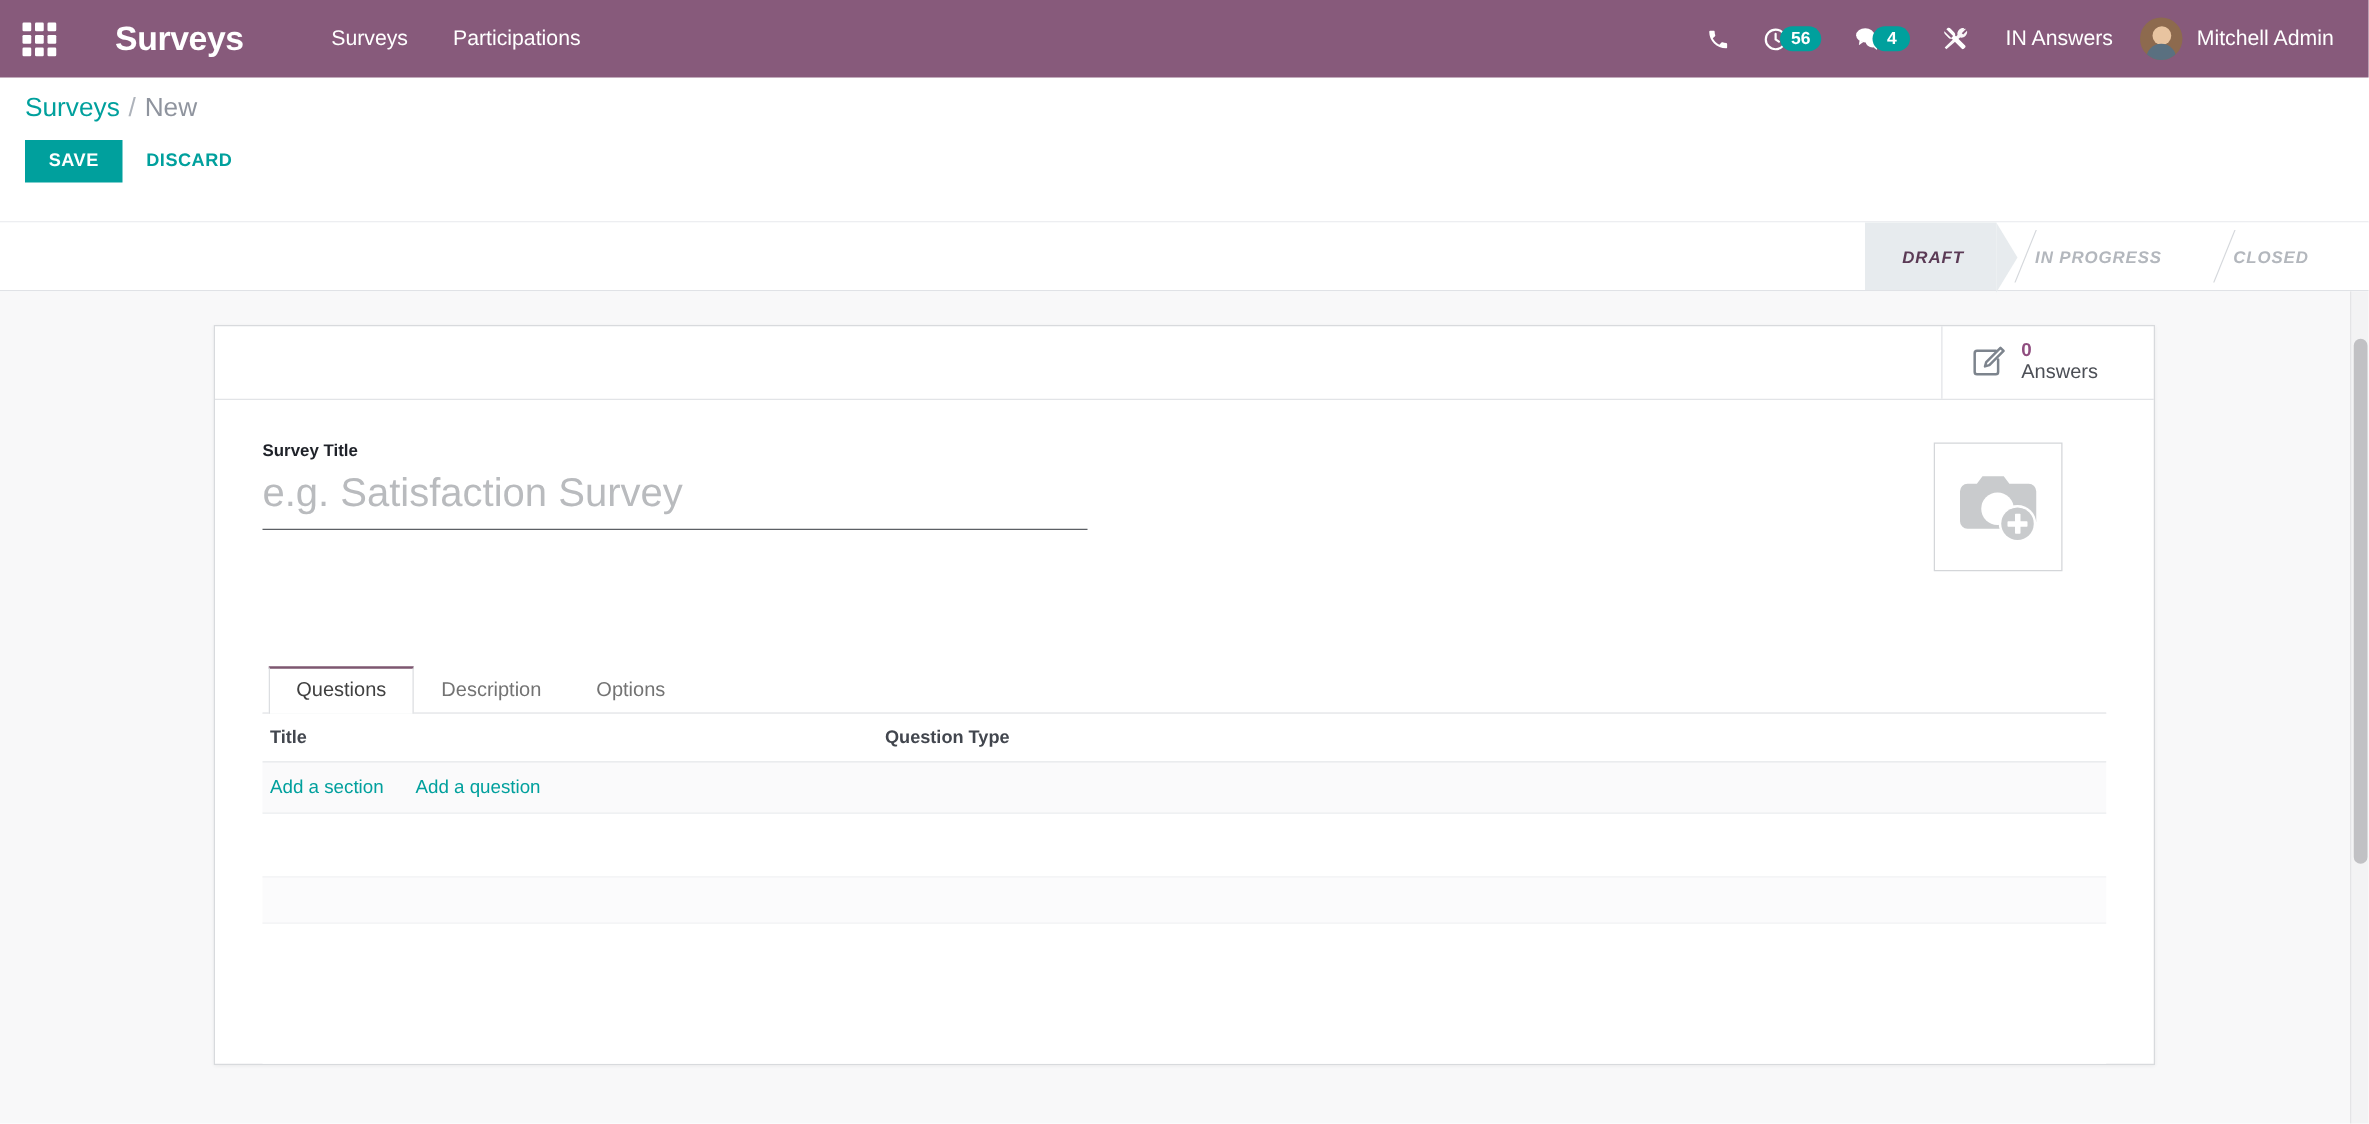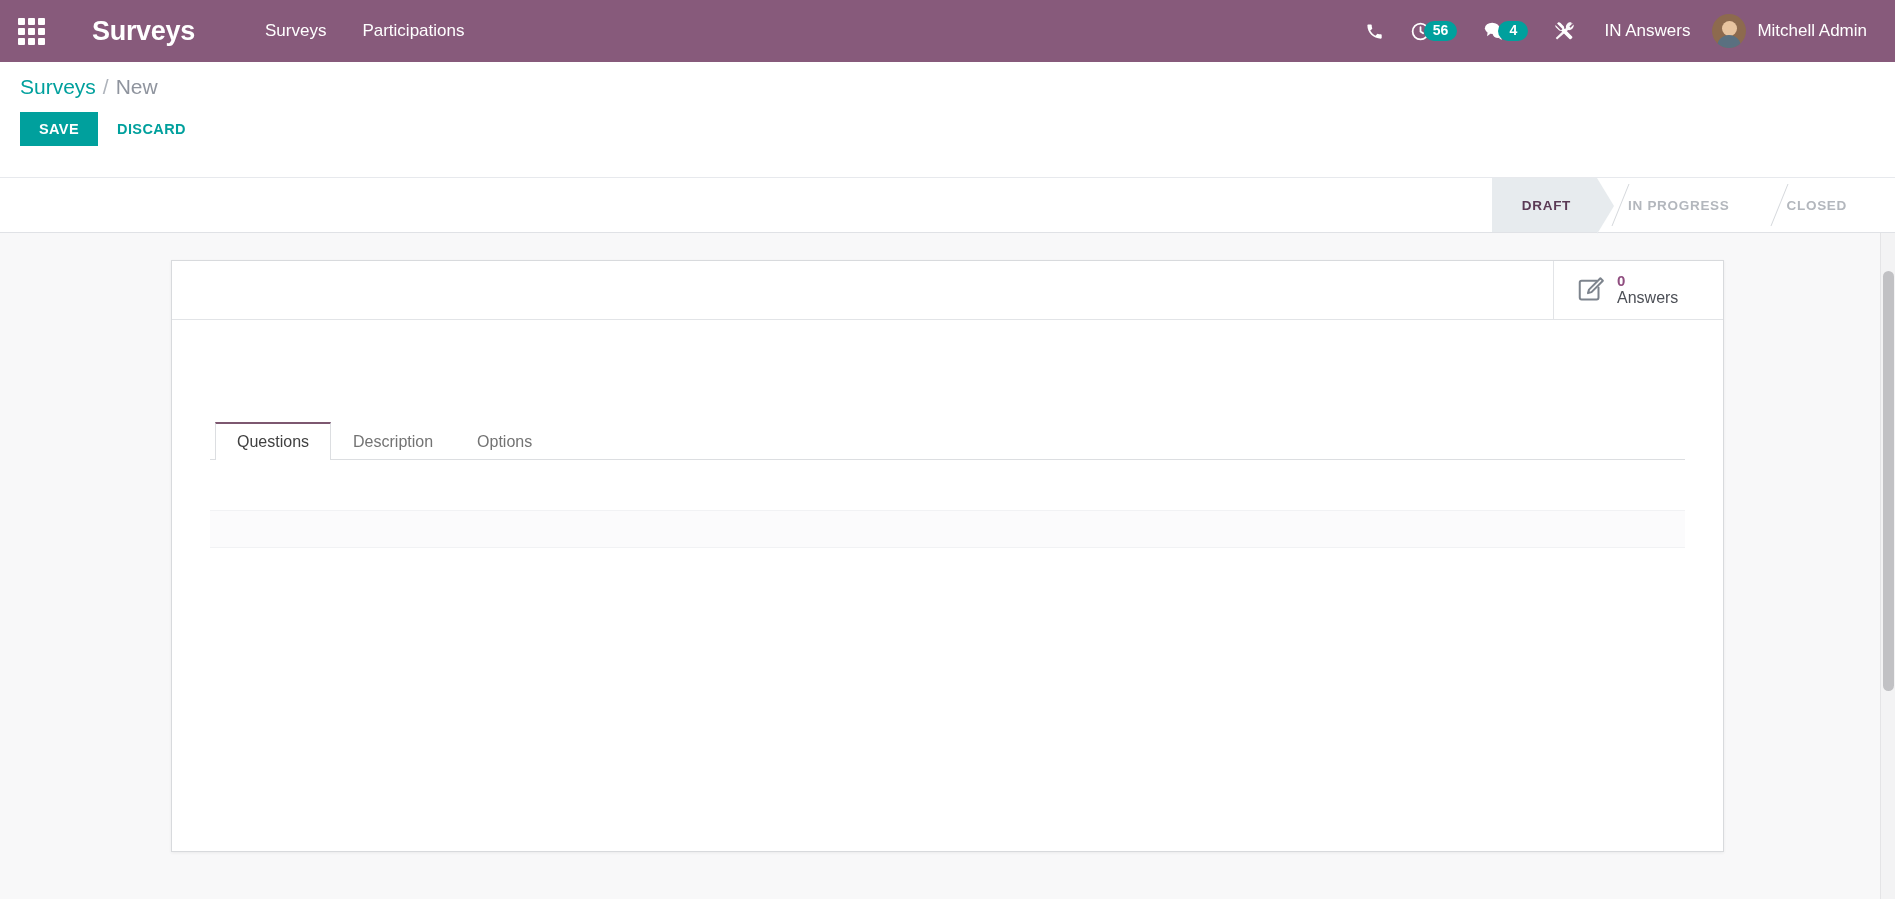--- a/index.html
+++ b/index.html
@@ -156,21 +156,21 @@
   
   .statusbar-row {
     background: #ffffff;
     height: 55px;
     border-bottom: 1px solid #e0e2e6;
     display: flex;
     align-items: stretch;
     justify-content: flex-end;
     position: relative;
   }
-  .statusbar { display: flex; align-items: stretch; padding-right: 22px; }
+  .statusbar { display: flex; align-items: stretch; padding-right: 22px; font-style: italic; }
   .st-item {
     display: flex; align-items: center;
     padding: 0 26px 0 30px;
     font-size: 13.5px;
     font-weight: bold;
     letter-spacing: 0.7px;
     color: #b3b7bd;
     position: relative;
     cursor: pointer;
     background: transparent;
@@ -489,29 +489,64 @@
           </span>
           <span class="stat-text">
             <span class="stat-value">0</span>
             <span class="stat-label">Answers</span>
           </span>
         </div>
       </div>
 
       <div class="sheet-inner">
 
+        <div class="title-row">
+          <div class="title-col">
+            <label class="field-label">Survey Title</label>
+            <input class="title-input" type="text" placeholder="e.g. Satisfaction Survey" style="">
+          </div>
+
+          <div class="image-box">
+            <span>
+              <svg width="72" height="62" viewBox="0 0 72 62">
+                <path d="M23 6h17l4.5 6H60a6 6 0 0 1 6 6v24a6 6 0 0 1-6 6H11a6 6 0 0 1-6-6V18a6 6 0 0 1 6-6h7.5z" fill="#c9cbcd"></path>
+                <circle cx="35" cy="32" r="13" fill="#ffffff"></circle>
+                <circle cx="51" cy="44" r="15" fill="#ffffff"></circle>
+                <circle cx="51" cy="44" r="13" fill="#c9cbcd"></circle>
+                <rect x="49" y="36" width="4.4" height="16" fill="#ffffff" rx="0.6"></rect>
+                <rect x="43" y="42" width="16" height="4.4" fill="#ffffff" rx="0.6"></rect>
+              </svg>
+            </span>
+          </div>
+        </div>
 
         <div class="notebook">
           <div class="tabs">
             <div class="tab active">Questions</div>
             <div class="tab">Description</div>
             <div class="tab">Options</div>
           </div>
 
           <div class="tab-pane">
+            <table class="x2m-table">
+              <thead>
+                <tr>
+                  <th class="col-title">Title</th>
+                  <th>Question Type</th>
+                </tr>
+              </thead>
+              <tbody>
+                <tr>
+                  <td class="add-cell" colspan="2">
+                    <a class="add-link">Add a section</a>
+                    <a class="add-link">Add a question</a>
+                  </td>
+                </tr>
+              </tbody>
+            </table>
             <div class="stripe-band"></div>
             <div class="bottom-pad"></div>
           </div>
         </div>
 
       </div>
     </div>
   </div>
 
   <div class="vscroll">

